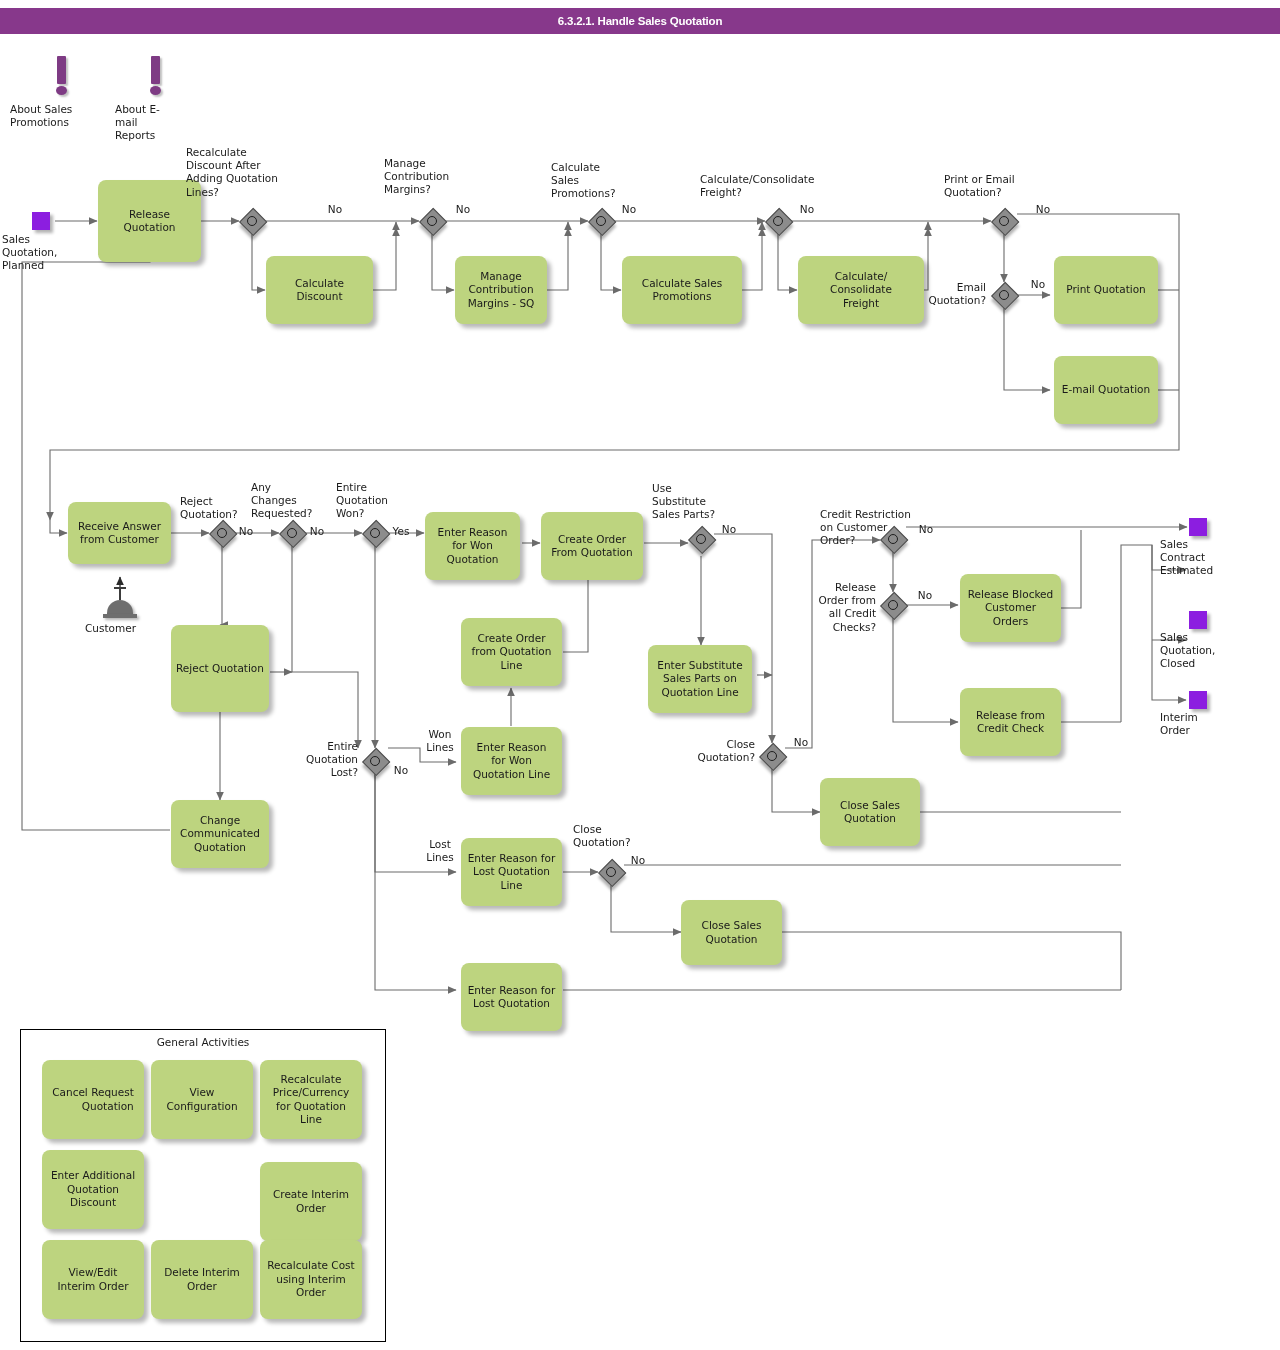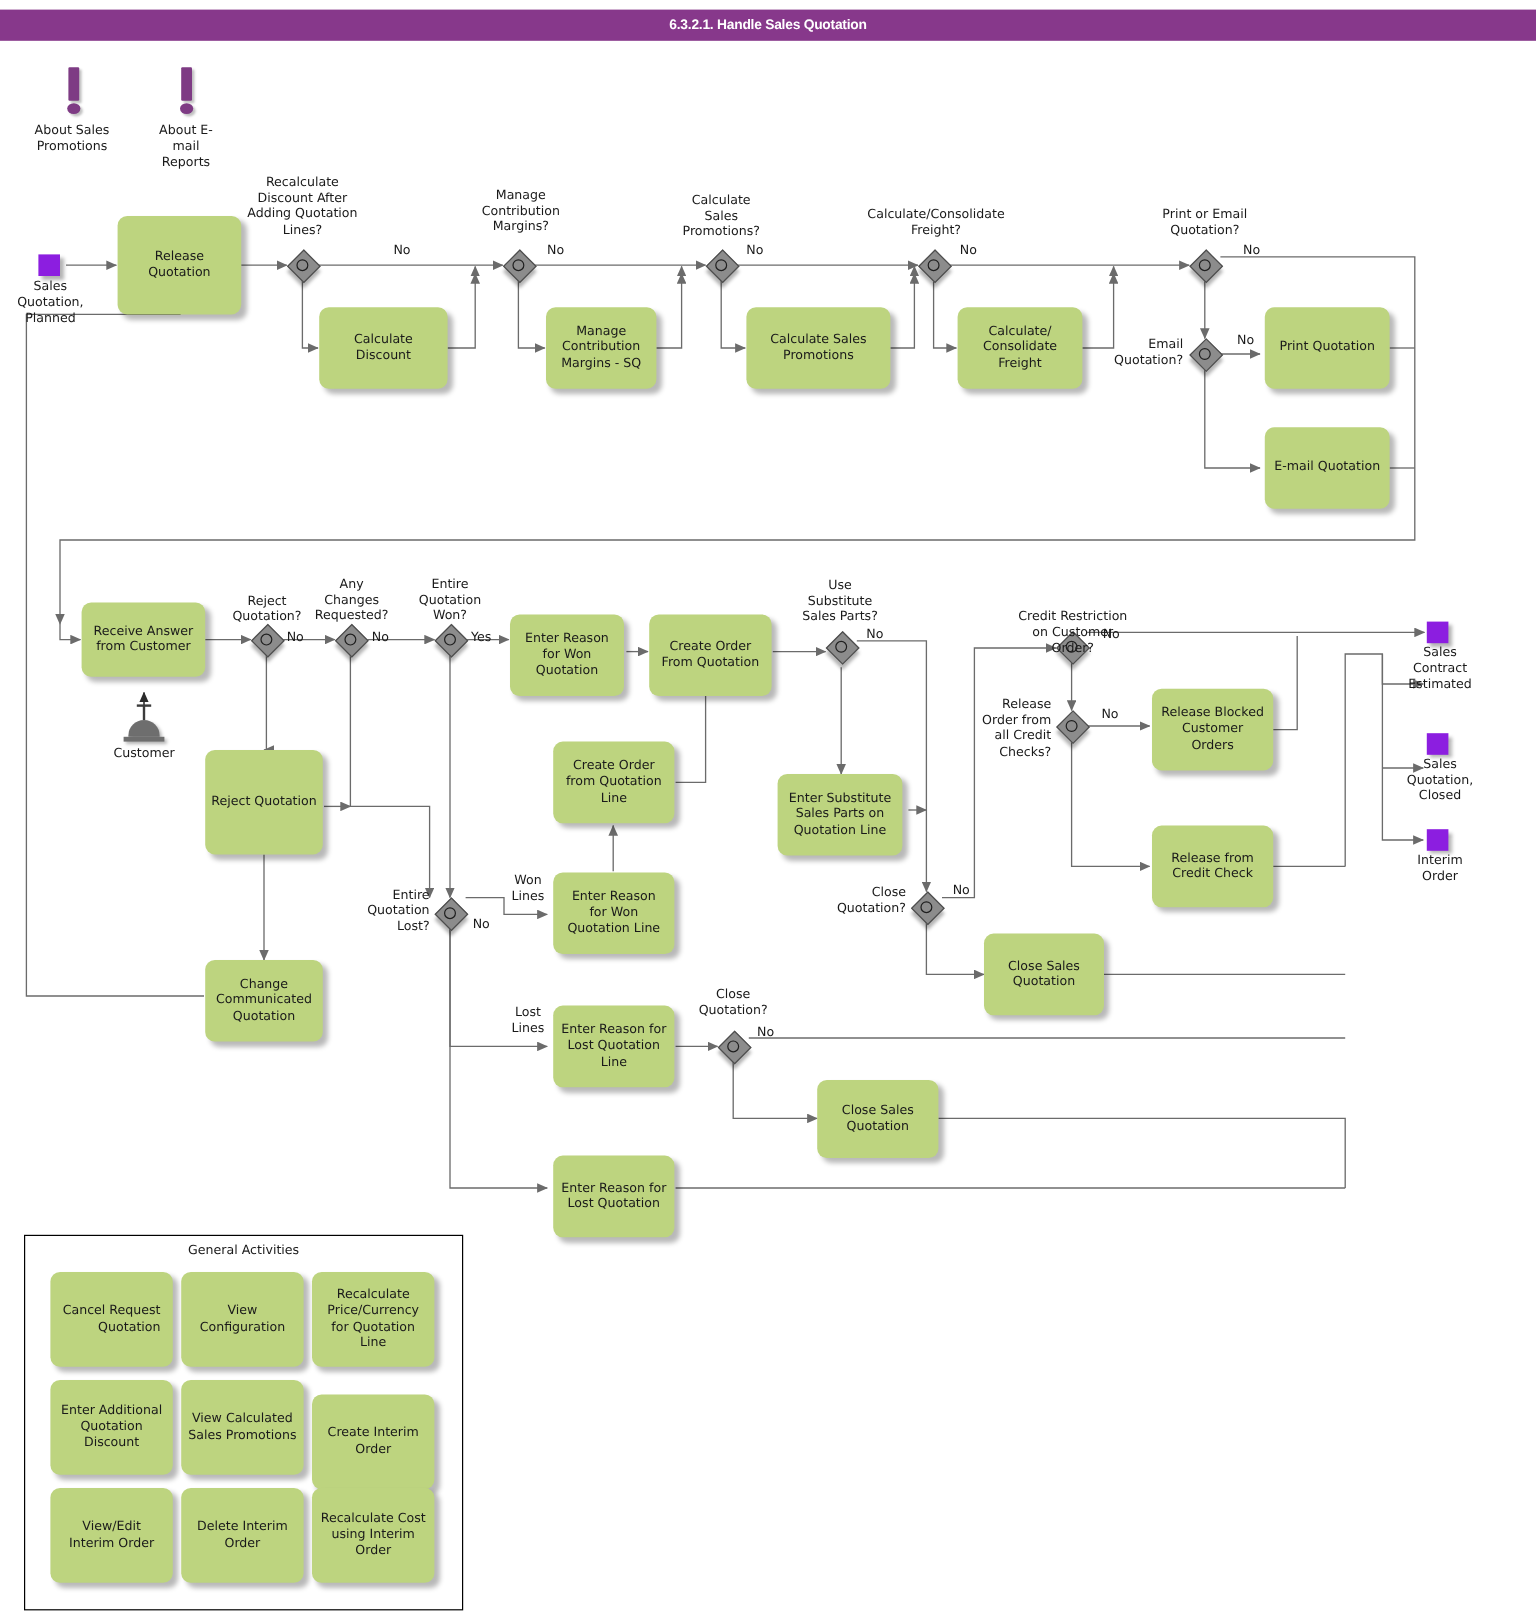--- a/index.html
+++ b/index.html
@@ -24,21 +24,21 @@
      background:#8c8c8c;border:1px solid #4d4d4d;transform:rotate(45deg);
      box-shadow:3px 3px 3px rgba(0,0,0,0.30);}
   .gw .cir{position:absolute;left:8px;top:8px;width:10px;height:10px;border-radius:50%;
      border:1.8px solid #1f1f1f;background:#8c8c8c;box-sizing:border-box;}
 
   
   .ev{position:absolute;width:18px;height:18px;background:#8c1ee0;
       box-shadow:3px 3px 3px rgba(0,0,0,0.30);}
 
   
-  .lab{position:absolute;font-size:10.5px;color:#1a1a1a;line-height:1.26;text-align:center;}
+  .lab{position:absolute;font-size:10.5px;color:#1a1a1a;line-height:1.26;}
   .lab.r{text-align:right;}
   .flowlab{position:absolute;font-size:10.5px;color:#1a1a1a;line-height:1.26;text-align:center;}
 
   
   .excl{position:absolute;width:16px;height:46px;}
   .excl .bar{position:absolute;left:4px;top:0;width:9px;height:28px;background:#7e3b84;
      border-radius:1px;box-shadow:2px 2px 2px rgba(0,0,0,0.25);}
   .excl .dot{position:absolute;left:3px;top:30px;width:11px;height:9px;border-radius:50%;
      background:#7e3b84;box-shadow:2px 2px 2px rgba(0,0,0,0.25);}
 
@@ -252,21 +252,21 @@
     <span style="white-space:pre-line">Manage
 Contribution
 Margins - SQ</span>
   </div>
 
   <div class="act" style="left:622px;top:256px;width:120px;height:68px;">
     <span style="white-space:pre-line">Calculate Sales
 Promotions</span>
   </div>
 
-  <div class="act" style="left:798px;top:256px;width:104px;height:68px;">
+  <div class="act" style="left:798px;top:256px;width:126px;height:68px;">
     <span style="white-space:pre-line">Calculate/
 Consolidate
 Freight</span>
   </div>
 
   <div class="act" style="left:1054px;top:256px;width:104px;height:68px;">
     <span style="white-space:pre-line">Print Quotation</span>
   </div>
 
   <div class="act" style="left:1054px;top:356px;width:104px;height:68px;">
@@ -562,24 +562,20 @@
 Price/Currency
 for Quotation
 Line</span>
     </div>
 
     <div class="act" style="left:21px;top:120px;width:102px;height:79px;">
       <span style="white-space:pre-line">Enter Additional
 Quotation
 Discount</span>
     </div>
-    <div class="act" style="left:130px;top:120px;width:102px;height:79px;">
-      <span style="white-space:pre-line">View Calculated
-Sales Promotions</span>
-    </div>
     <div class="act" style="left:239px;top:132px;width:102px;height:79px;">
       <span style="white-space:pre-line">Create Interim
 Order</span>
     </div>
 
     <div class="act" style="left:21px;top:210px;width:102px;height:79px;">
       <span style="white-space:pre-line">View/Edit
 Interim Order</span>
     </div>
     <div class="act" style="left:130px;top:210px;width:102px;height:79px;">

